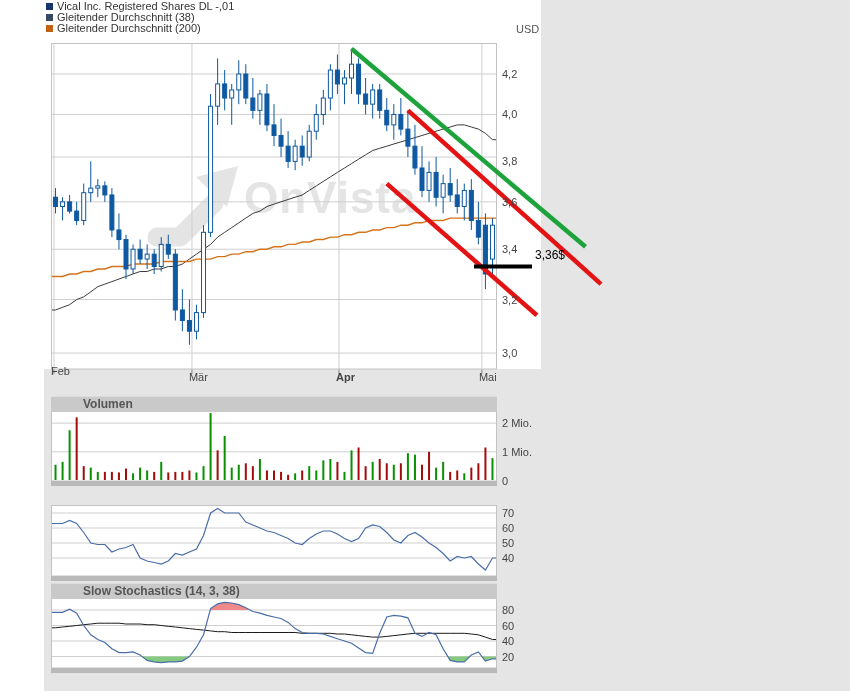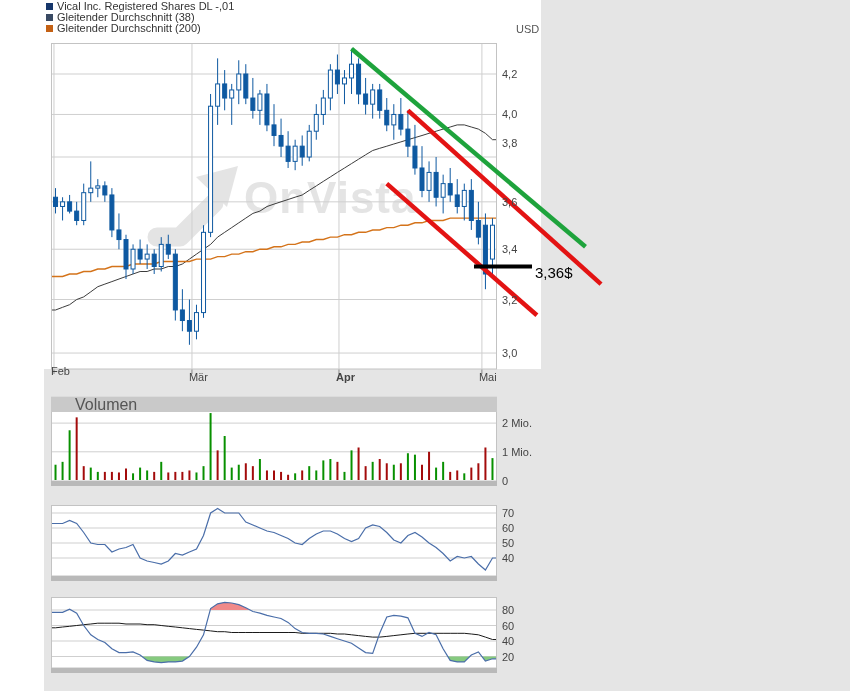--- a/index.html
+++ b/index.html
@@ -5,25 +5,25 @@
   html,body{margin:0;padding:0;}
   body{font-family:"Liberation Sans","DejaVu Sans",sans-serif;background:#ffffff;}
   .page{position:relative;width:850px;height:691px;background:#e5e5e5;overflow:hidden;margin-left:44px;}
   .white-backdrop{position:absolute;left:0;top:0;width:497px;height:369px;background:#ffffff;}
   .legend{position:absolute;left:2px;top:1px;}
   .legend-row{display:flex;align-items:center;height:11px;margin-bottom:0;}
   .legend-swatch{width:7px;height:7px;margin-right:4px;flex:0 0 auto;}
   .legend-label{font-size:11px;color:#333;white-space:nowrap;line-height:11px;}
   .usd-label{position:absolute;left:472px;top:23px;font-size:11px;color:#555;}
   .panel-header{position:absolute;left:7px;width:446px;height:15px;background:#c9c9c9;border-top:1px solid #dcdcdc;}
-  .panel-title{display:block;padding-left:24px;font-size:16px;color:#555;line-height:15px;white-space:nowrap;}
+  .panel-title{display:block;padding-left:32px;font-size:12px;color:#555;line-height:15px;white-space:nowrap;font-weight:bold;}
   .panel-strip{position:absolute;left:7px;width:446px;height:5px;background:#b9b9b9;}
   .tick-label{position:absolute;font-size:11px;color:#444;white-space:nowrap;}
   .month-label{position:absolute;top:371px;font-size:11px;color:#444;}
-  .price-marker-label{position:absolute;left:491px;top:264px;font-size:15px;color:#000;}
+  .price-marker-label{position:absolute;left:491px;top:248px;font-size:12px;color:#000;}
   svg{position:absolute;left:0;top:0;}
 </style>
 </head>
 <body>
 
 <div class="page">
   <div class="white-backdrop"></div>
 
   <div class="legend" id="legend">
       <div class="legend-row">
@@ -285,21 +285,21 @@
       <polygon points="98.1,656.5 98.1,656.5 103.1,660.4 110.2,661.9 117.2,662.7 124.3,661.9 131.3,661.9 138.4,661.1 145.4,656.5 145.4,656.5 145.4,656.5" fill="#86ca7f" stroke="none"></polygon>
       <polygon points="403.8,656.5 403.8,656.5 406.2,660.4 413.2,661.9 420.3,661.9 425.8,656.5 425.8,656.5" fill="#86ca7f" stroke="none"></polygon>
       <polygon points="437.9,656.5 437.9,656.5 441.4,661.1 448.5,658.8 452.0,658.8 452.0,656.5" fill="#86ca7f" stroke="none"></polygon>
       <polyline points="8.0,627.8 11.5,627.8 18.6,627.0 25.6,626.3 32.7,625.5 39.7,624.7 46.8,624.0 53.8,623.2 60.9,623.2 67.9,623.2 75.0,623.2 82.0,624.0 89.0,624.0 96.1,624.0 103.1,624.7 110.2,624.7 117.2,625.5 124.3,626.3 131.3,627.0 138.4,627.8 145.4,628.6 152.5,629.4 159.5,630.1 166.6,630.9 173.6,631.7 180.7,631.7 187.7,632.5 194.8,632.5 201.8,632.5 208.9,632.5 215.9,632.5 223.0,632.5 230.0,632.5 237.0,632.5 244.1,632.5 251.1,632.5 258.2,633.3 265.2,633.3 272.3,633.3 279.3,633.3 286.4,633.3 293.4,634.0 300.5,634.0 307.5,634.8 314.6,635.6 321.6,636.4 328.7,637.1 335.7,637.1 342.8,636.4 349.8,635.6 356.9,634.8 363.9,634.0 371.0,633.3 378.0,633.3 385.0,633.3 392.1,633.3 399.1,633.3 406.2,633.3 413.2,633.3 420.3,633.3 427.3,634.0 434.4,634.8 441.4,637.1 448.5,639.5 452.0,639.5" fill="none" stroke="#1a1a1a" stroke-width="1"></polyline>
       <polyline points="8.0,612.3 11.5,612.3 18.6,612.3 25.6,609.2 32.7,613.1 39.7,625.5 46.8,634.8 53.8,639.5 60.9,642.5 67.9,648.8 75.0,652.6 82.0,652.6 89.0,651.9 96.1,655.0 103.1,660.4 110.2,661.9 117.2,662.7 124.3,661.9 131.3,661.9 138.4,661.1 145.4,656.5 152.5,647.2 159.5,634.8 166.6,608.5 173.6,603.8 180.7,602.3 187.7,603.0 194.8,604.6 201.8,607.7 208.9,611.5 215.9,613.1 223.0,615.4 230.0,617.0 237.0,618.5 244.1,622.4 251.1,628.6 258.2,632.5 265.2,633.3 272.3,633.3 279.3,634.0 286.4,636.4 293.4,638.7 300.5,641.0 307.5,643.3 314.6,648.0 321.6,652.6 328.7,653.4 335.7,633.3 342.8,617.0 349.8,615.4 356.9,616.2 363.9,617.8 371.0,633.3 378.0,636.4 385.0,632.5 392.1,634.8 399.1,648.8 406.2,660.4 413.2,661.9 420.3,661.9 427.3,655.0 434.4,651.9 441.4,661.1 448.5,658.8 452.0,658.8" fill="none" stroke="#4a6ea9" stroke-width="1.2"></polyline>
     </svg>
 
   <div id="labels">
       <div class="tick-label" style="left: 458px; top: 68px;">4,2</div>
       <div class="tick-label" style="left: 458px; top: 108.463px;">4,0</div>
-      <div class="tick-label" style="left: 458px; top: 137px;">3,8</div>
+      <div class="tick-label" style="left: 458px; top: 155px;">3,8</div>
       <div class="tick-label" style="left: 458px; top: 195.841px;">3,6</div>
       <div class="tick-label" style="left: 458px; top: 243.244px; text-align: center;">3,4</div>
       <div class="tick-label" style="left: 458px; top: 293.521px;">3,2</div>
       <div class="tick-label" style="left: 458px; top: 347.045px;">3,0</div>
       <div class="month-label" style="left: 6.97333px; top: 365px;">Feb</div>
       <div class="month-label" style="left: 144.966px; top: 371px;">Mär</div>
       <div class="month-label" style="left: 291.979px; top: 371px; font-weight: bold;">Apr</div>
       <div class="month-label" style="left: 434.905px; top: 371px;">Mai</div>
       <div class="tick-label" style="left: 458px; top: 417.1px;">2 Mio.</div>
       <div class="tick-label" style="left: 458px; top: 445.8px; text-align: right;">1 Mio.</div>
@@ -314,16 +314,19 @@
       <div class="tick-label" style="left: 458px; top: 650.5px;">20</div>
     </div>
 
   <div class="panel-header" style="top:396px;">
     <span class="panel-title">Volumen</span>
   </div>
   <div class="panel-strip" style="top:481px;"></div>
 
   <div class="panel-strip" style="top:576px;"></div>
 
+  <div class="panel-header" style="top:583px;">
+    <span class="panel-title">Slow Stochastics (14, 3, 38)</span>
+  </div>
   <div class="panel-strip" style="top:668px;"></div>
 
   <div class="price-marker-label">3,36$</div>
 </div>
 
 </body></html>

